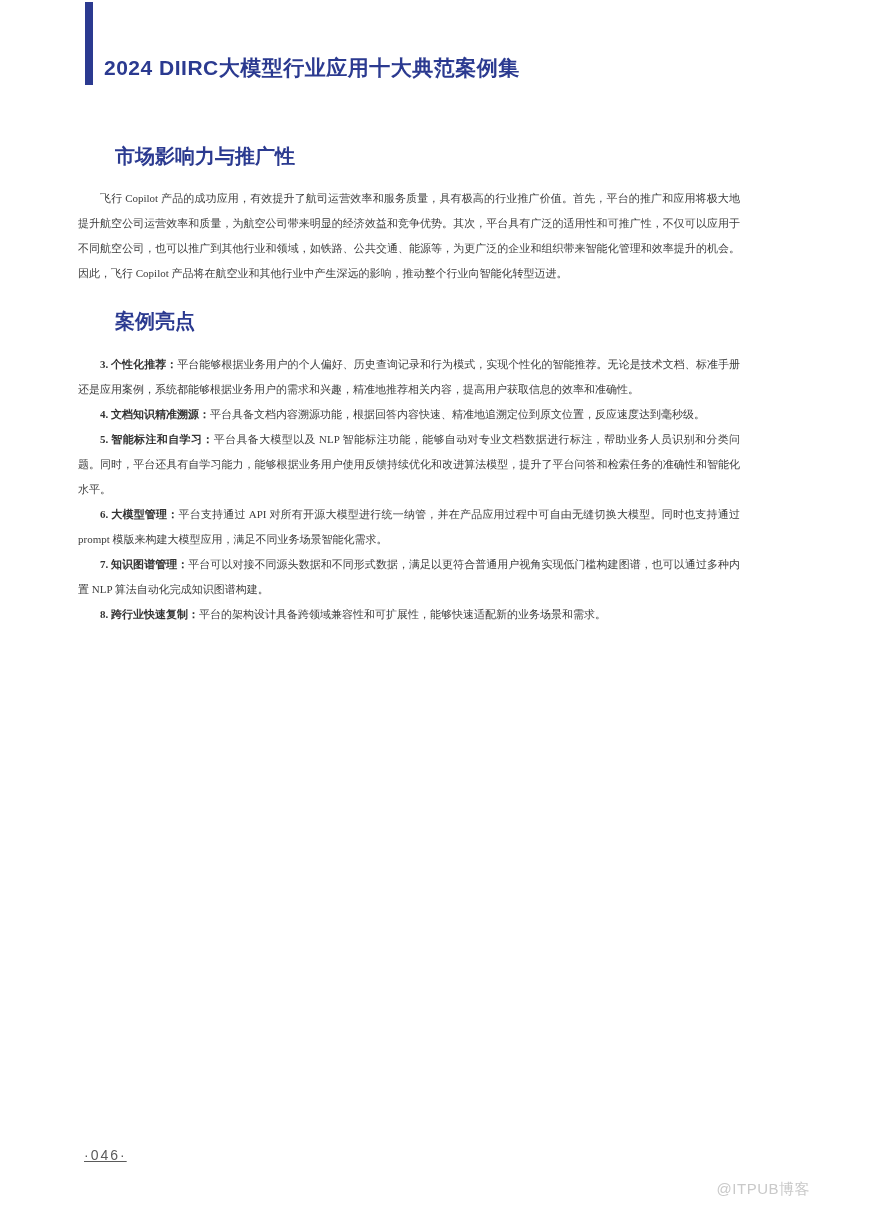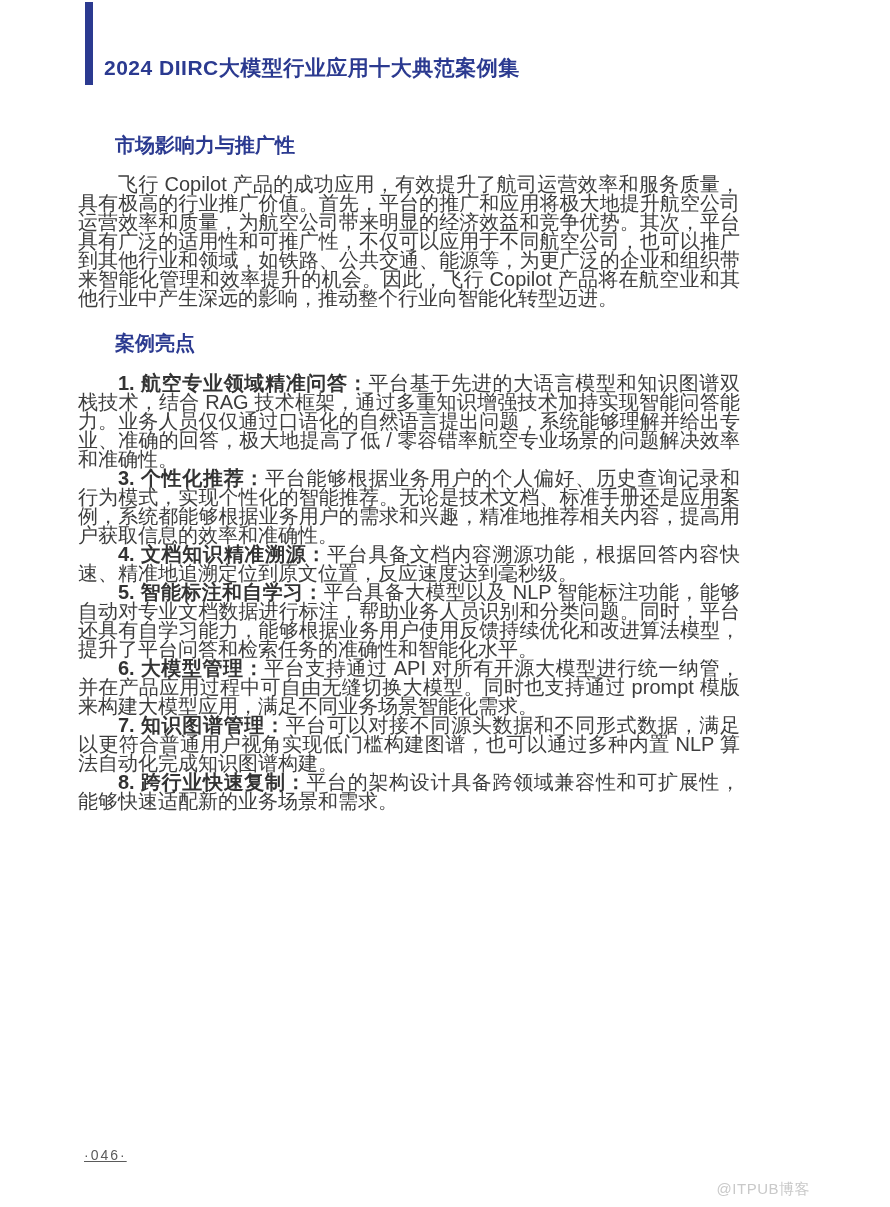--- a/index.html
+++ b/index.html
@@ -20,36 +20,37 @@
   }
   .doc-title {
     position: absolute; left: 104px; top: 54px;
     font-size: 21px; font-weight: 700;
     color: #2b3a90; letter-spacing: 0.5px;
     white-space: nowrap;
   }
 
   
   .content {
-    position: absolute; left: 78px; right: 78px; top: 120px;
+    position: absolute; left: 78px; right: 78px; top: 131px;
     color: #3d3d3d;
   }
   h2.section-heading {
     font-size: 20px; line-height: 26px; font-weight: 700;
     color: #2b3a90;
     margin-left: 37px;
   }
   h2.market-heading { margin-top: 12px; }
   h2.highlights-heading { margin-top: 22px; }
 
   .body-text {
-    font-size: 20px; line-height: 19px;
+    font-size: 11px; line-height: 25px;
     text-align: justify;
     text-indent: 2em;
     color: #3d3d3d;
+    font-family: Liberation Serif, serif;
   }
   p.intro-paragraph { margin-top: 17px; }
   .highlights-list { margin-top: 18px; }
   .highlights-list p { margin: 0; }
   .highlights-list strong { font-weight: 700; color: #333333; }
 
   
   .page-number {
     position: absolute; left: 84px; top: 1147px;
     font-size: 14px; color: #5a5a5a; letter-spacing: 2px; text-decoration: underline;
@@ -69,21 +70,20 @@
 
   <div class="content">
 
     <h2 class="section-heading market-heading">市场影响力与推广性</h2>
 
     <p class="body-text intro-paragraph">飞行 Copilot 产品的成功应用，有效提升了航司运营效率和服务质量，具有极高的行业推广价值。首先，平台的推广和应用将极大地提升航空公司运营效率和质量，为航空公司带来明显的经济效益和竞争优势。其次，平台具有广泛的适用性和可推广性，不仅可以应用于不同航空公司，也可以推广到其他行业和领域，如铁路、公共交通、能源等，为更广泛的企业和组织带来智能化管理和效率提升的机会。因此，飞行 Copilot 产品将在航空业和其他行业中产生深远的影响，推动整个行业向智能化转型迈进。</p>
 
     <h2 class="section-heading highlights-heading">案例亮点</h2>
 
     <div class="highlights-list" id="highlights-list">
-        <p class="body-text"><strong>1. 航空专业领域精准问答：</strong><span>平台基于先进的大语言模型和知识图谱双栈技术，结合 RAG 技术框架，通过多重知识增强技术加持实现智能问答能力。业务人员仅仅通过口语化的自然语言提出问题，系统能够理解并给出专业、准确的回答，极大地提高了低 / 零容错率航空专业场景的问题解决效率和准确性。</span></p>
         <p class="body-text"><strong>3. 个性化推荐：</strong><span>平台能够根据业务用户的个人偏好、历史查询记录和行为模式，实现个性化的智能推荐。无论是技术文档、标准手册还是应用案例，系统都能够根据业务用户的需求和兴趣，精准地推荐相关内容，提高用户获取信息的效率和准确性。</span></p>
         <p class="body-text"><strong>4. 文档知识精准溯源：</strong><span>平台具备文档内容溯源功能，根据回答内容快速、精准地追溯定位到原文位置，反应速度达到毫秒级。</span></p>
         <p class="body-text"><strong>5. 智能标注和自学习：</strong><span>平台具备大模型以及 NLP 智能标注功能，能够自动对专业文档数据进行标注，帮助业务人员识别和分类问题。同时，平台还具有自学习能力，能够根据业务用户使用反馈持续优化和改进算法模型，提升了平台问答和检索任务的准确性和智能化水平。</span></p>
         <p class="body-text"><strong>6. 大模型管理：</strong><span>平台支持通过 API 对所有开源大模型进行统一纳管，并在产品应用过程中可自由无缝切换大模型。同时也支持通过 prompt 模版来构建大模型应用，满足不同业务场景智能化需求。</span></p>
         <p class="body-text"><strong>7. 知识图谱管理：</strong><span>平台可以对接不同源头数据和不同形式数据，满足以更符合普通用户视角实现低门槛构建图谱，也可以通过多种内置 NLP 算法自动化完成知识图谱构建。</span></p>
         <p class="body-text"><strong>8. 跨行业快速复制：</strong><span>平台的架构设计具备跨领域兼容性和可扩展性，能够快速适配新的业务场景和需求。</span></p>
       </div>
 
   </div>
 

